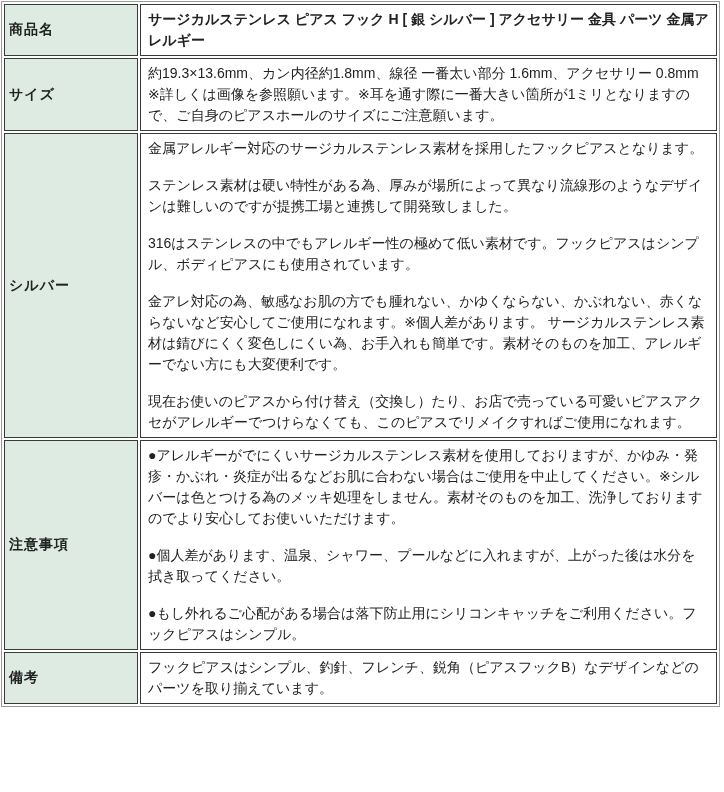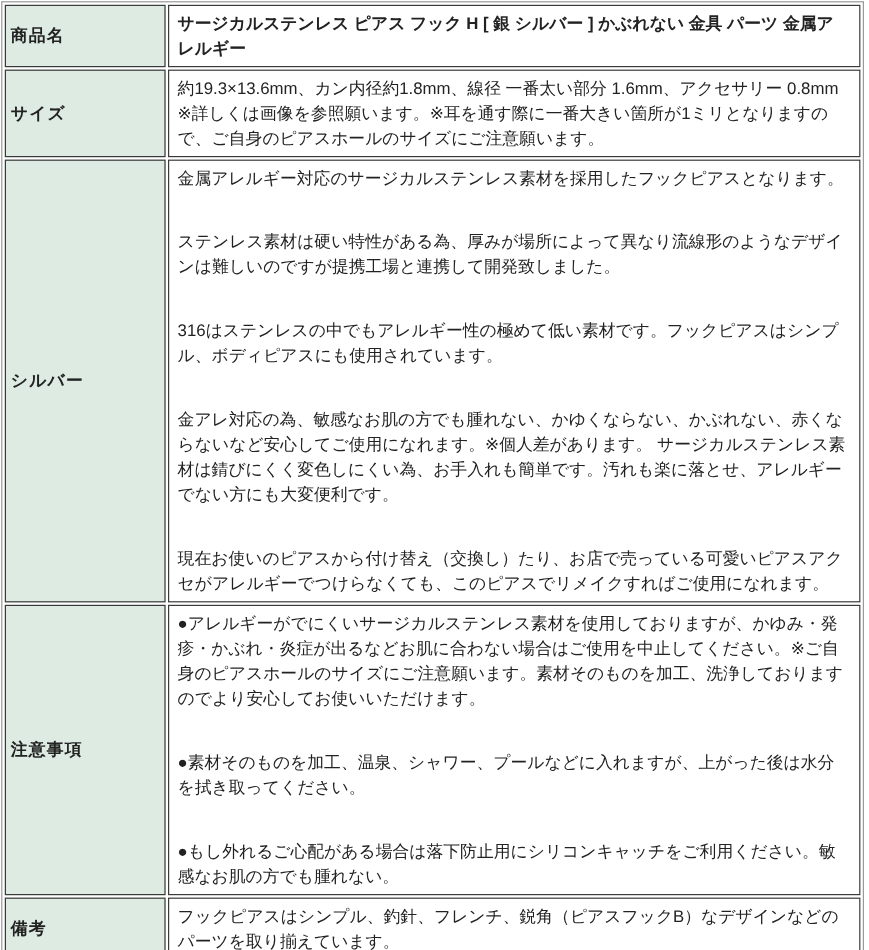--- a/index.html
+++ b/index.html
@@ -47,60 +47,60 @@
     line-height:21px;
     vertical-align:middle;
     padding:4px 7px;
     word-break:break-all;
     overflow-wrap:anywhere;
   }
   td.rowval p{
     margin:0;
   }
   td.rowval p + p{
-    margin-top:32px;
+    margin-top:16px;
   }
   tr.bold-content td.rowval{
     font-weight:bold;
   }
 </style>
 </head>
 <body>
 
 <div class="page">
   <table class="spec">
     <tbody>
         <tr class="bold-content">
           <th class="rowhead">商品名</th>
           <td class="rowval">
-            <p>サージカルステンレス ピアス フック H [ 銀 シルバー ] かぶれない 金具 パーツ 金属アレルギー</p>
+            <p>サージカルステンレス ピアス フック H [ 銀 シルバー ] アクセサリー 金具 パーツ 金属アレルギー</p>
           </td>
         </tr>
         <tr>
           <th class="rowhead">サイズ</th>
           <td class="rowval">
             <p>約19.3×13.6mm、カン内径約1.8mm、線径 一番太い部分 1.6mm、アクセサリー 0.8mm ※詳しくは画像を参照願います。※耳を通す際に一番大きい箇所が1ミリとなりますので、ご自身のピアスホールのサイズにご注意願います。</p>
           </td>
         </tr>
         <tr>
           <th class="rowhead">シルバー</th>
           <td class="rowval">
             <p>金属アレルギー対応のサージカルステンレス素材を採用したフックピアスとなります。</p>
             <p>ステンレス素材は硬い特性がある為、厚みが場所によって異なり流線形のようなデザインは難しいのですが提携工場と連携して開発致しました。</p>
             <p>316はステンレスの中でもアレルギー性の極めて低い素材です。フックピアスはシンプル、ボディピアスにも使用されています。</p>
-            <p>金アレ対応の為、敏感なお肌の方でも腫れない、かゆくならない、かぶれない、赤くならないなど安心してご使用になれます。※個人差があります。 サージカルステンレス素材は錆びにくく変色しにくい為、お手入れも簡単です。汚れも楽に落とせ、アレルギーでない方にも大変便利です。</p>
+            <p>金アレ対応の為、敏感なお肌の方でも腫れない、かゆくならない、かぶれない、赤くならないなど安心してご使用になれます。※個人差があります。 サージカルステンレス素材は錆びにくく変色しにくい為、お手入れも簡単です。素材そのものを加工、アレルギーでない方にも大変便利です。</p>
             <p>現在お使いのピアスから付け替え（交換し）たり、お店で売っている可愛いピアスアクセがアレルギーでつけらなくても、このピアスでリメイクすればご使用になれます。</p>
           </td>
         </tr>
         <tr>
           <th class="rowhead">注意事項</th>
           <td class="rowval">
-            <p>●アレルギーがでにくいサージカルステンレス素材を使用しておりますが、かゆみ・発疹・かぶれ・炎症が出るなどお肌に合わない場合はご使用を中止してください。※ご自身のピアスホールのサイズにご注意願います。素材そのものを加工、洗浄しておりますのでより安心してお使いいただけます。</p>
-            <p>●素材そのものを加工、温泉、シャワー、プールなどに入れますが、上がった後は水分を拭き取ってください。</p>
-            <p>●もし外れるご心配がある場合は落下防止用にシリコンキャッチをご利用ください。敏感なお肌の方でも腫れない。</p>
+            <p>●アレルギーがでにくいサージカルステンレス素材を使用しておりますが、かゆみ・発疹・かぶれ・炎症が出るなどお肌に合わない場合はご使用を中止してください。※シルバーは色とつける為のメッキ処理をしません。素材そのものを加工、洗浄しておりますのでより安心してお使いいただけます。</p>
+            <p>●個人差があります、温泉、シャワー、プールなどに入れますが、上がった後は水分を拭き取ってください。</p>
+            <p>●もし外れるご心配がある場合は落下防止用にシリコンキャッチをご利用ください。フックピアスはシンプル。</p>
           </td>
         </tr>
         <tr>
           <th class="rowhead">備考</th>
           <td class="rowval">
             <p>フックピアスはシンプル、釣針、フレンチ、鋭角（ピアスフックB）なデザインなどのパーツを取り揃えています。</p>
           </td>
         </tr>
       </tbody>
   </table>

